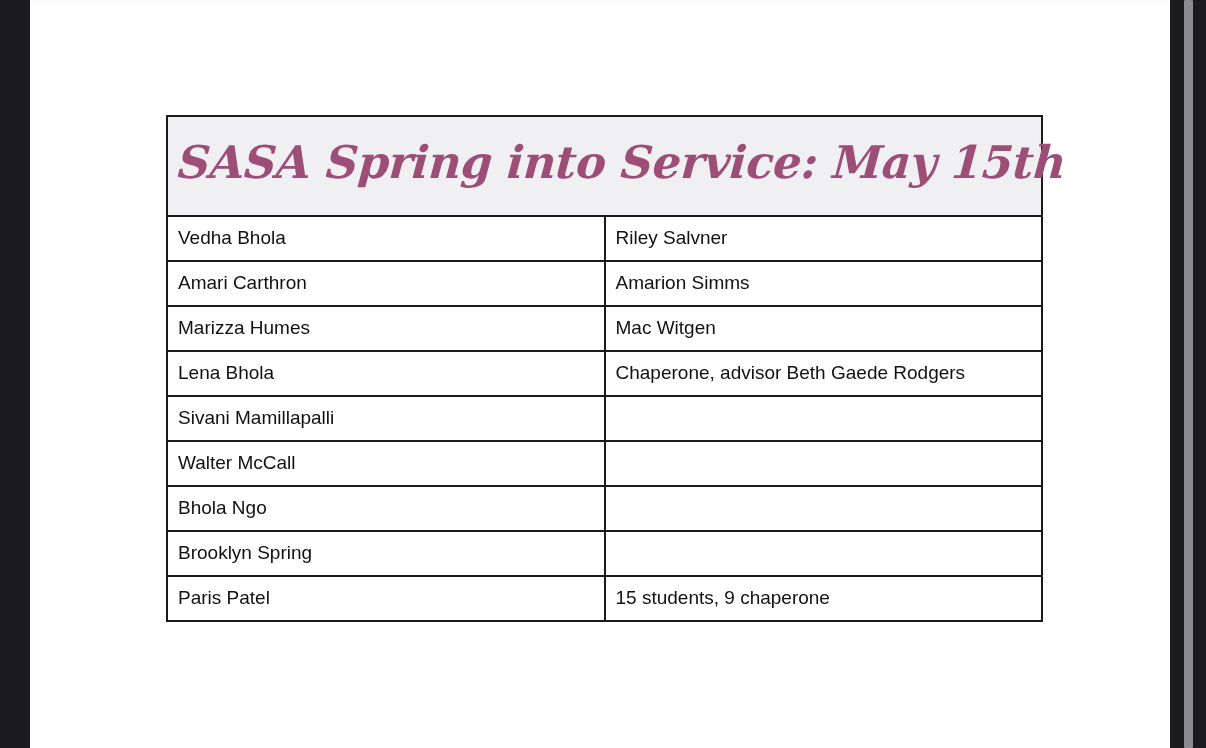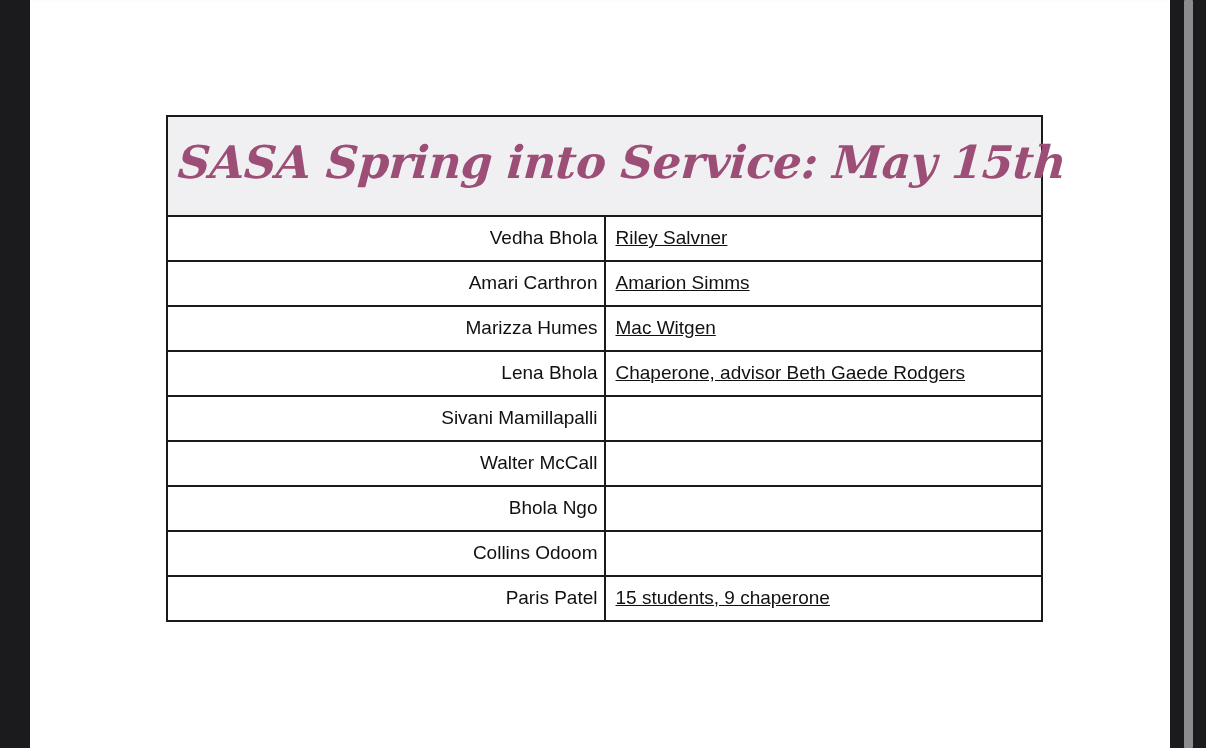--- a/index.html
+++ b/index.html
@@ -97,22 +97,22 @@
   .name-cell {
     height: 45px;
     padding: 4px 6px 4px 10px;
     font-size: 19px;
     line-height: 1.2;
     color: #111111;
     font-family: "Liberation Sans", sans-serif;
     overflow: hidden;
     white-space: nowrap;
   }
-  .col-left  { width: 438px; text-align: right; }
-  .col-right { width: 439px; text-decoration: underline; }
+  .col-left  { width: 438px; }
+  .col-right { width: 439px; }
 </style>
 </head>
 <body>
 
 <div id="viewer">
 
   <div class="left-gutter"></div>
 
   <div class="page">
     <div class="page-top-edge"></div>
@@ -146,21 +146,21 @@
         </tr>
         <tr>
           <td class="name-cell col-left">Walter McCall</td>
           <td class="name-cell col-right"></td>
         </tr>
         <tr>
           <td class="name-cell col-left">Bhola Ngo</td>
           <td class="name-cell col-right"></td>
         </tr>
         <tr>
-          <td class="name-cell col-left">Collins Odoom</td>
+          <td class="name-cell col-left">Brooklyn Spring</td>
           <td class="name-cell col-right"></td>
         </tr>
         <tr>
           <td class="name-cell col-left">Paris Patel</td>
           <td class="name-cell col-right">15 students, 9 chaperone</td>
         </tr>
       </tbody>
     </table>
   </div>
 

